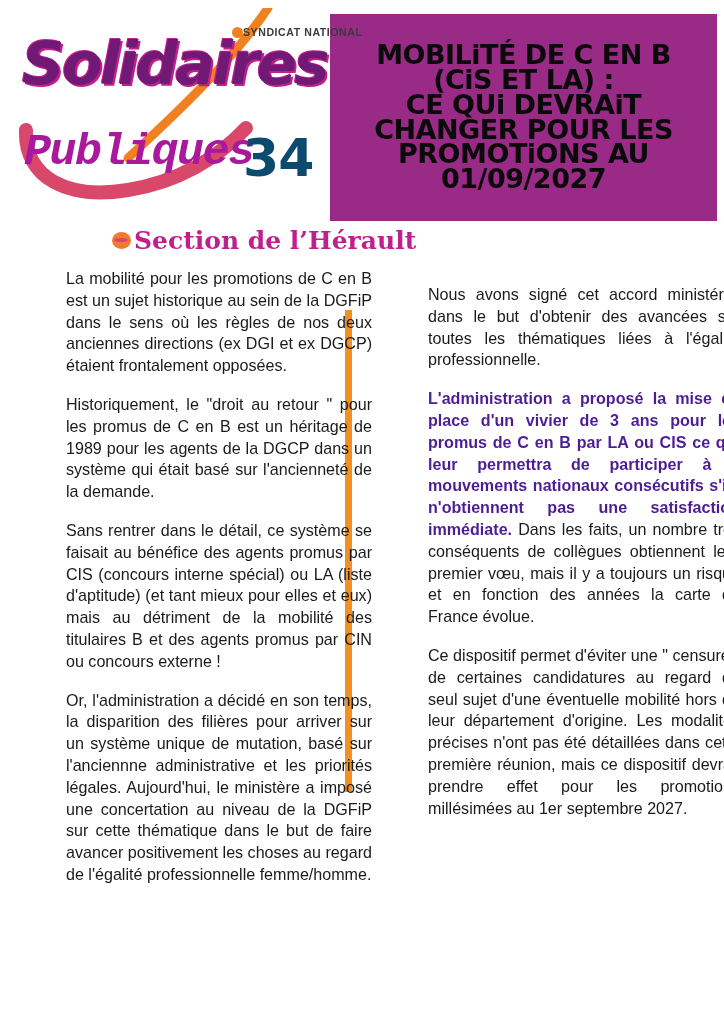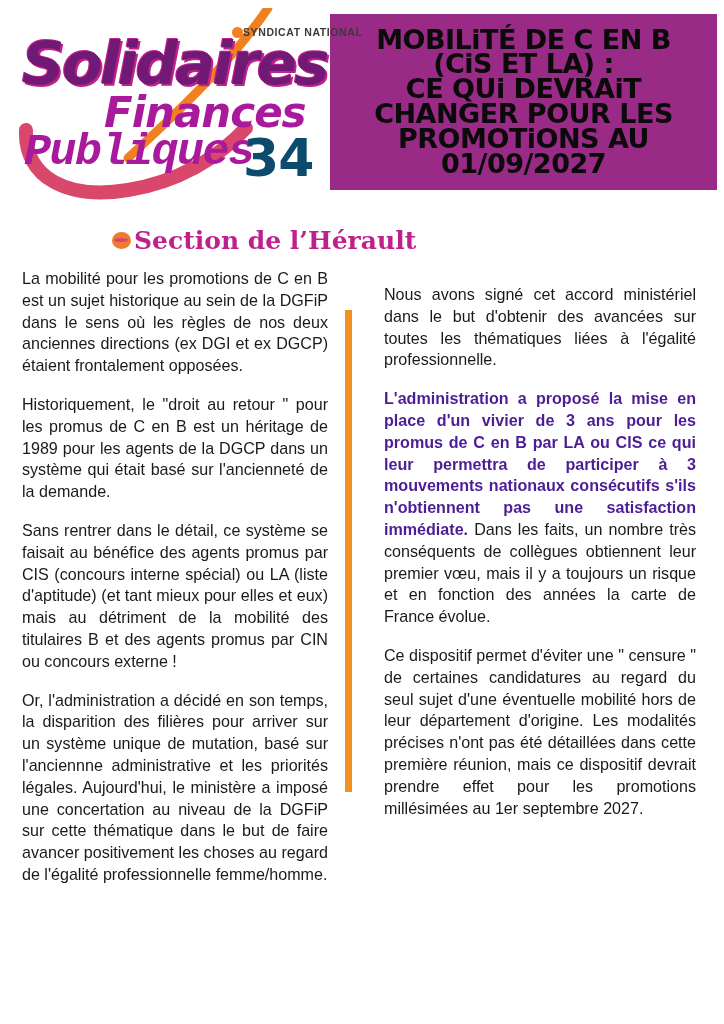--- a/index.html
+++ b/index.html
@@ -160,21 +160,21 @@
     white-space: nowrap;
     line-height: 1;
   }
 
   
   .title-banner {
     position: absolute;
     left: 330px;
     top: 14px;
     width: 387px;
-    height: 176px;
+    height: 207px;
     background: #992A85;
     display: flex;
     align-items: center;
     justify-content: center;
     box-sizing: border-box;
     padding: 2px 6px;
   }
   .title-text {
     font-family: "DejaVu Sans", sans-serif;
     font-weight: bold;
@@ -188,20 +188,21 @@
   }
 
   
   .content {
     position: relative;
     width: 724px;
   }
   .column {
     position: absolute;
     box-sizing: border-box;
+    margin-left: 44px;
   }
   .col-left {
     left: 22px;
     top: 0px;
     width: 306px;
   }
   .col-right {
     left: 384px;
     top: 16px;
     width: 312px;
@@ -248,21 +249,20 @@
         <path d="M8 10 C 6 58, 50 80, 110 70 C 160 62, 200 38, 228 8" stroke="#D9486B" stroke-width="14" fill="none" stroke-linecap="round"></path>
       </svg>
     </div>
 
     <div class="syndicat-row">
       <span class="syndicat-dot"></span>
       <span class="syndicat-text">SYNDICAT   NATIONAL</span>
     </div>
 
     <div class="word-solidaires">Solidaires</div>
-    <div class="word-finances">Finances</div>
     <div class="word-publiques">Publiques</div>
     <div class="word-34">34</div>
 
     <div class="section-row">
       <span class="section-dot"></span>
       <span class="section-text">Section de l’Hérault</span>
     </div>
   </div>
 
   <div class="title-banner">

